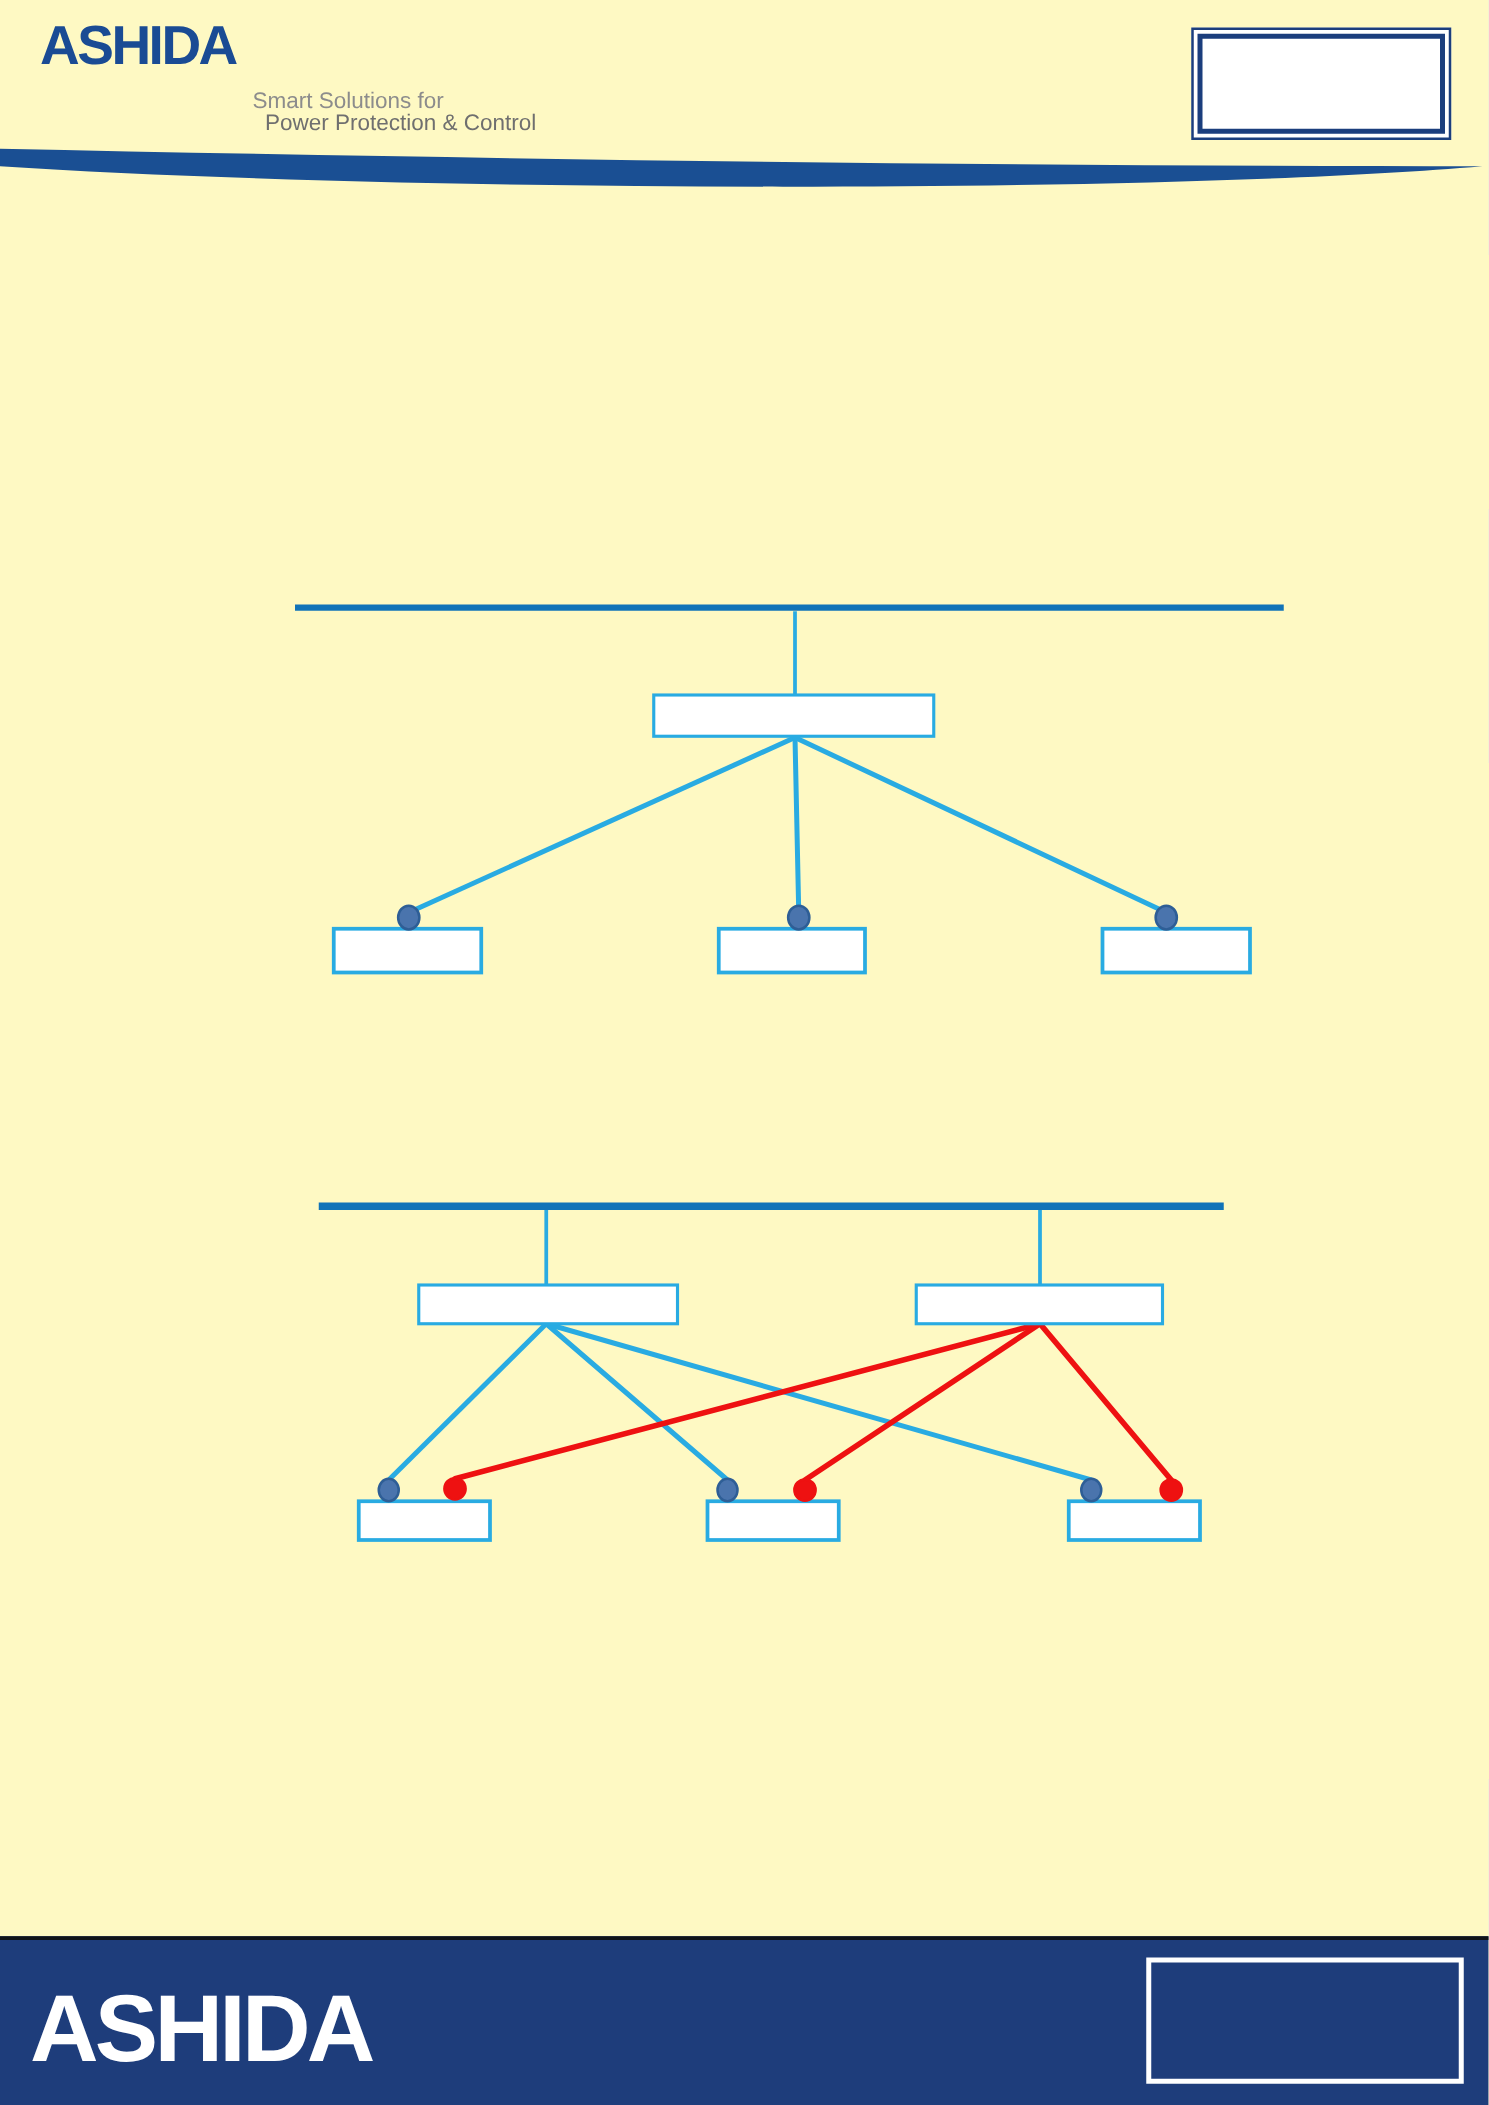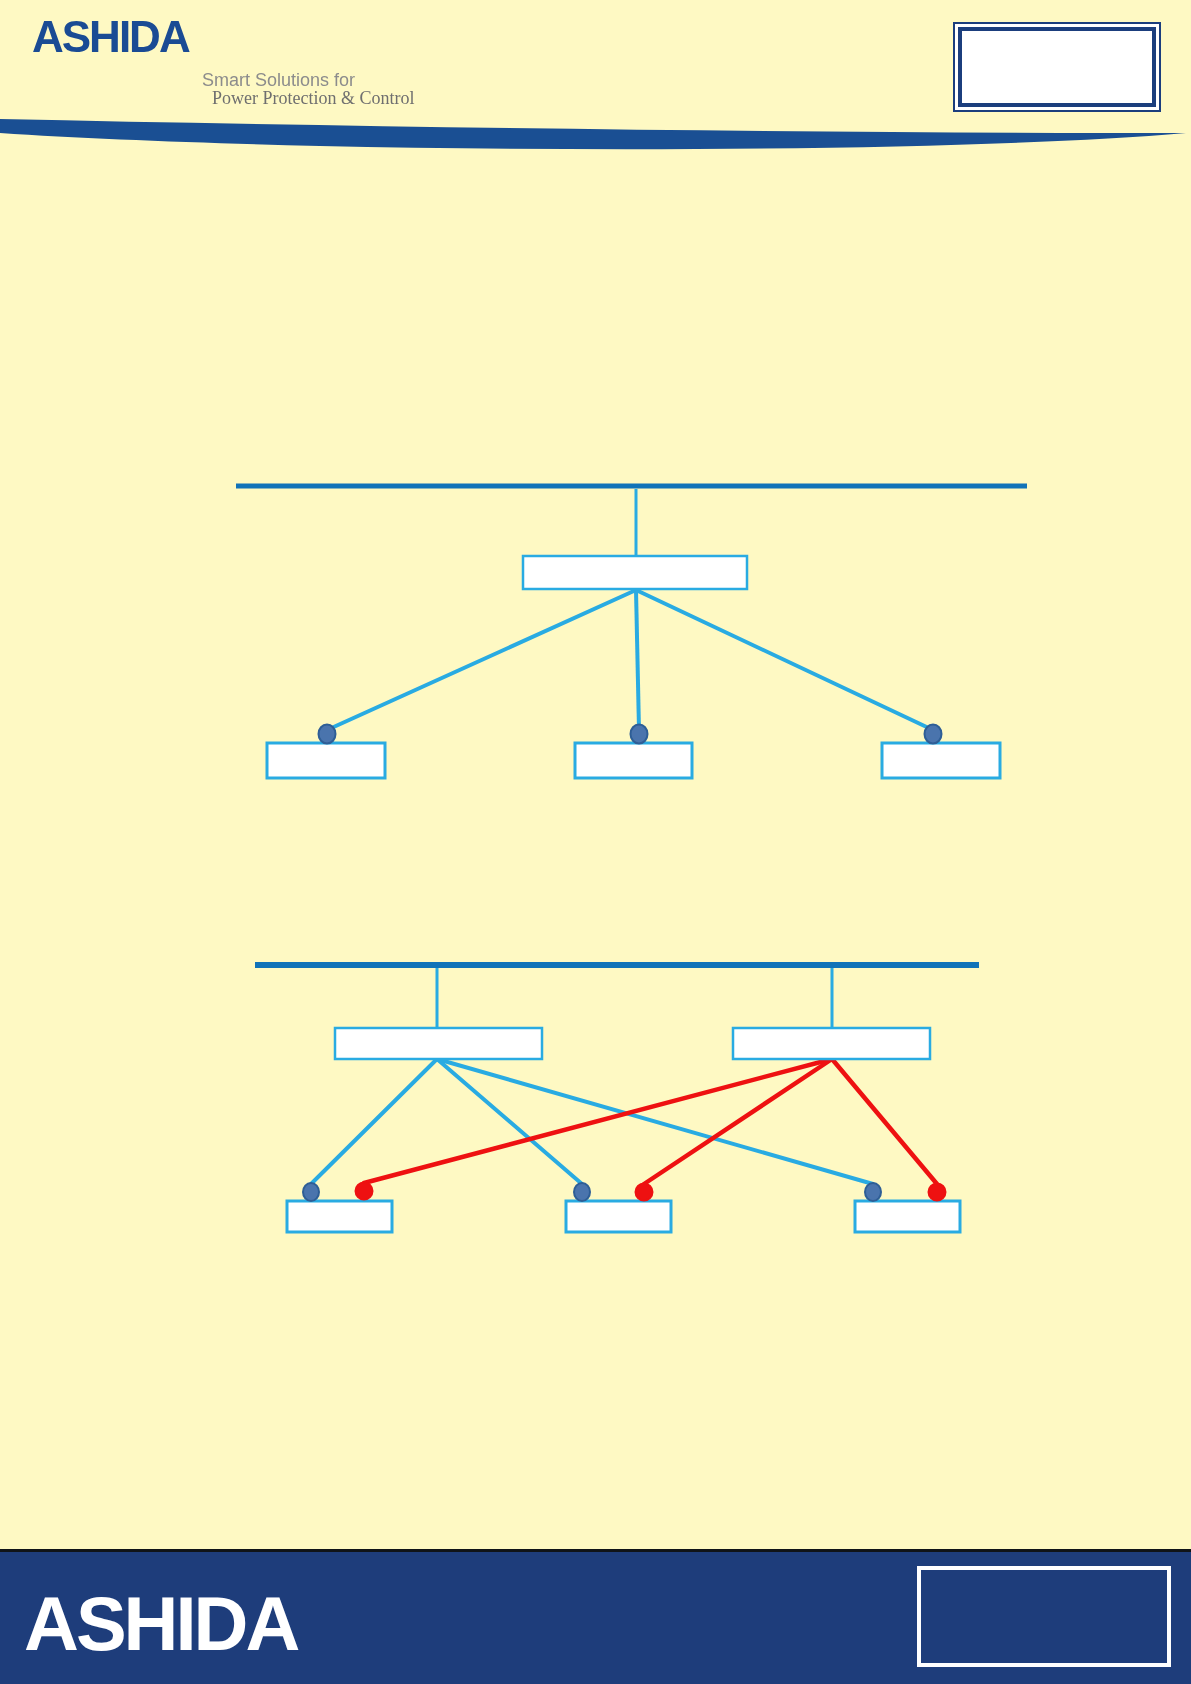--- a/index.html
+++ b/index.html
@@ -38,21 +38,21 @@
   }
 </style>
 </head>
 <body>
 
 <div class="page">
 
   <div class="logo" style="color: rgb(26, 75, 148);">ASHIDA</div>
   <div class="taglines">
     <div class="tag1" style="color: rgb(140, 140, 140);">Smart Solutions for</div>
-    <div class="tag2" style="color: rgb(111, 111, 111); font-family: Liberation Serif, serif;">Power Protection &amp; Control</div>
+    <div class="tag2" style="color: rgb(111, 111, 111);">Power Protection &amp; Control</div>
   </div>
   <div class="badge-box" style="border: 2px solid rgb(27, 62, 125);">
     <div class="badge-inner" style="border: 4px solid rgb(27, 62, 125);"></div>
   </div>
   <svg class="swoosh" width="1191" height="170" viewBox="0 0 1191 170">
     <path id="swoosh-path" d="M0,119 C420,128 820,133 1186,133 C1000,149 640,153 320,146 C200,143 90,139 0,133 Z" fill="#1a4f93"></path>
   </svg>
 
   <svg id="diagram-svg" width="1191" height="1684" viewBox="0 0 1191 1684">
       <line x1="236" y1="486" x2="1027" y2="486" stroke="#1173b8" stroke-width="5"></line>

